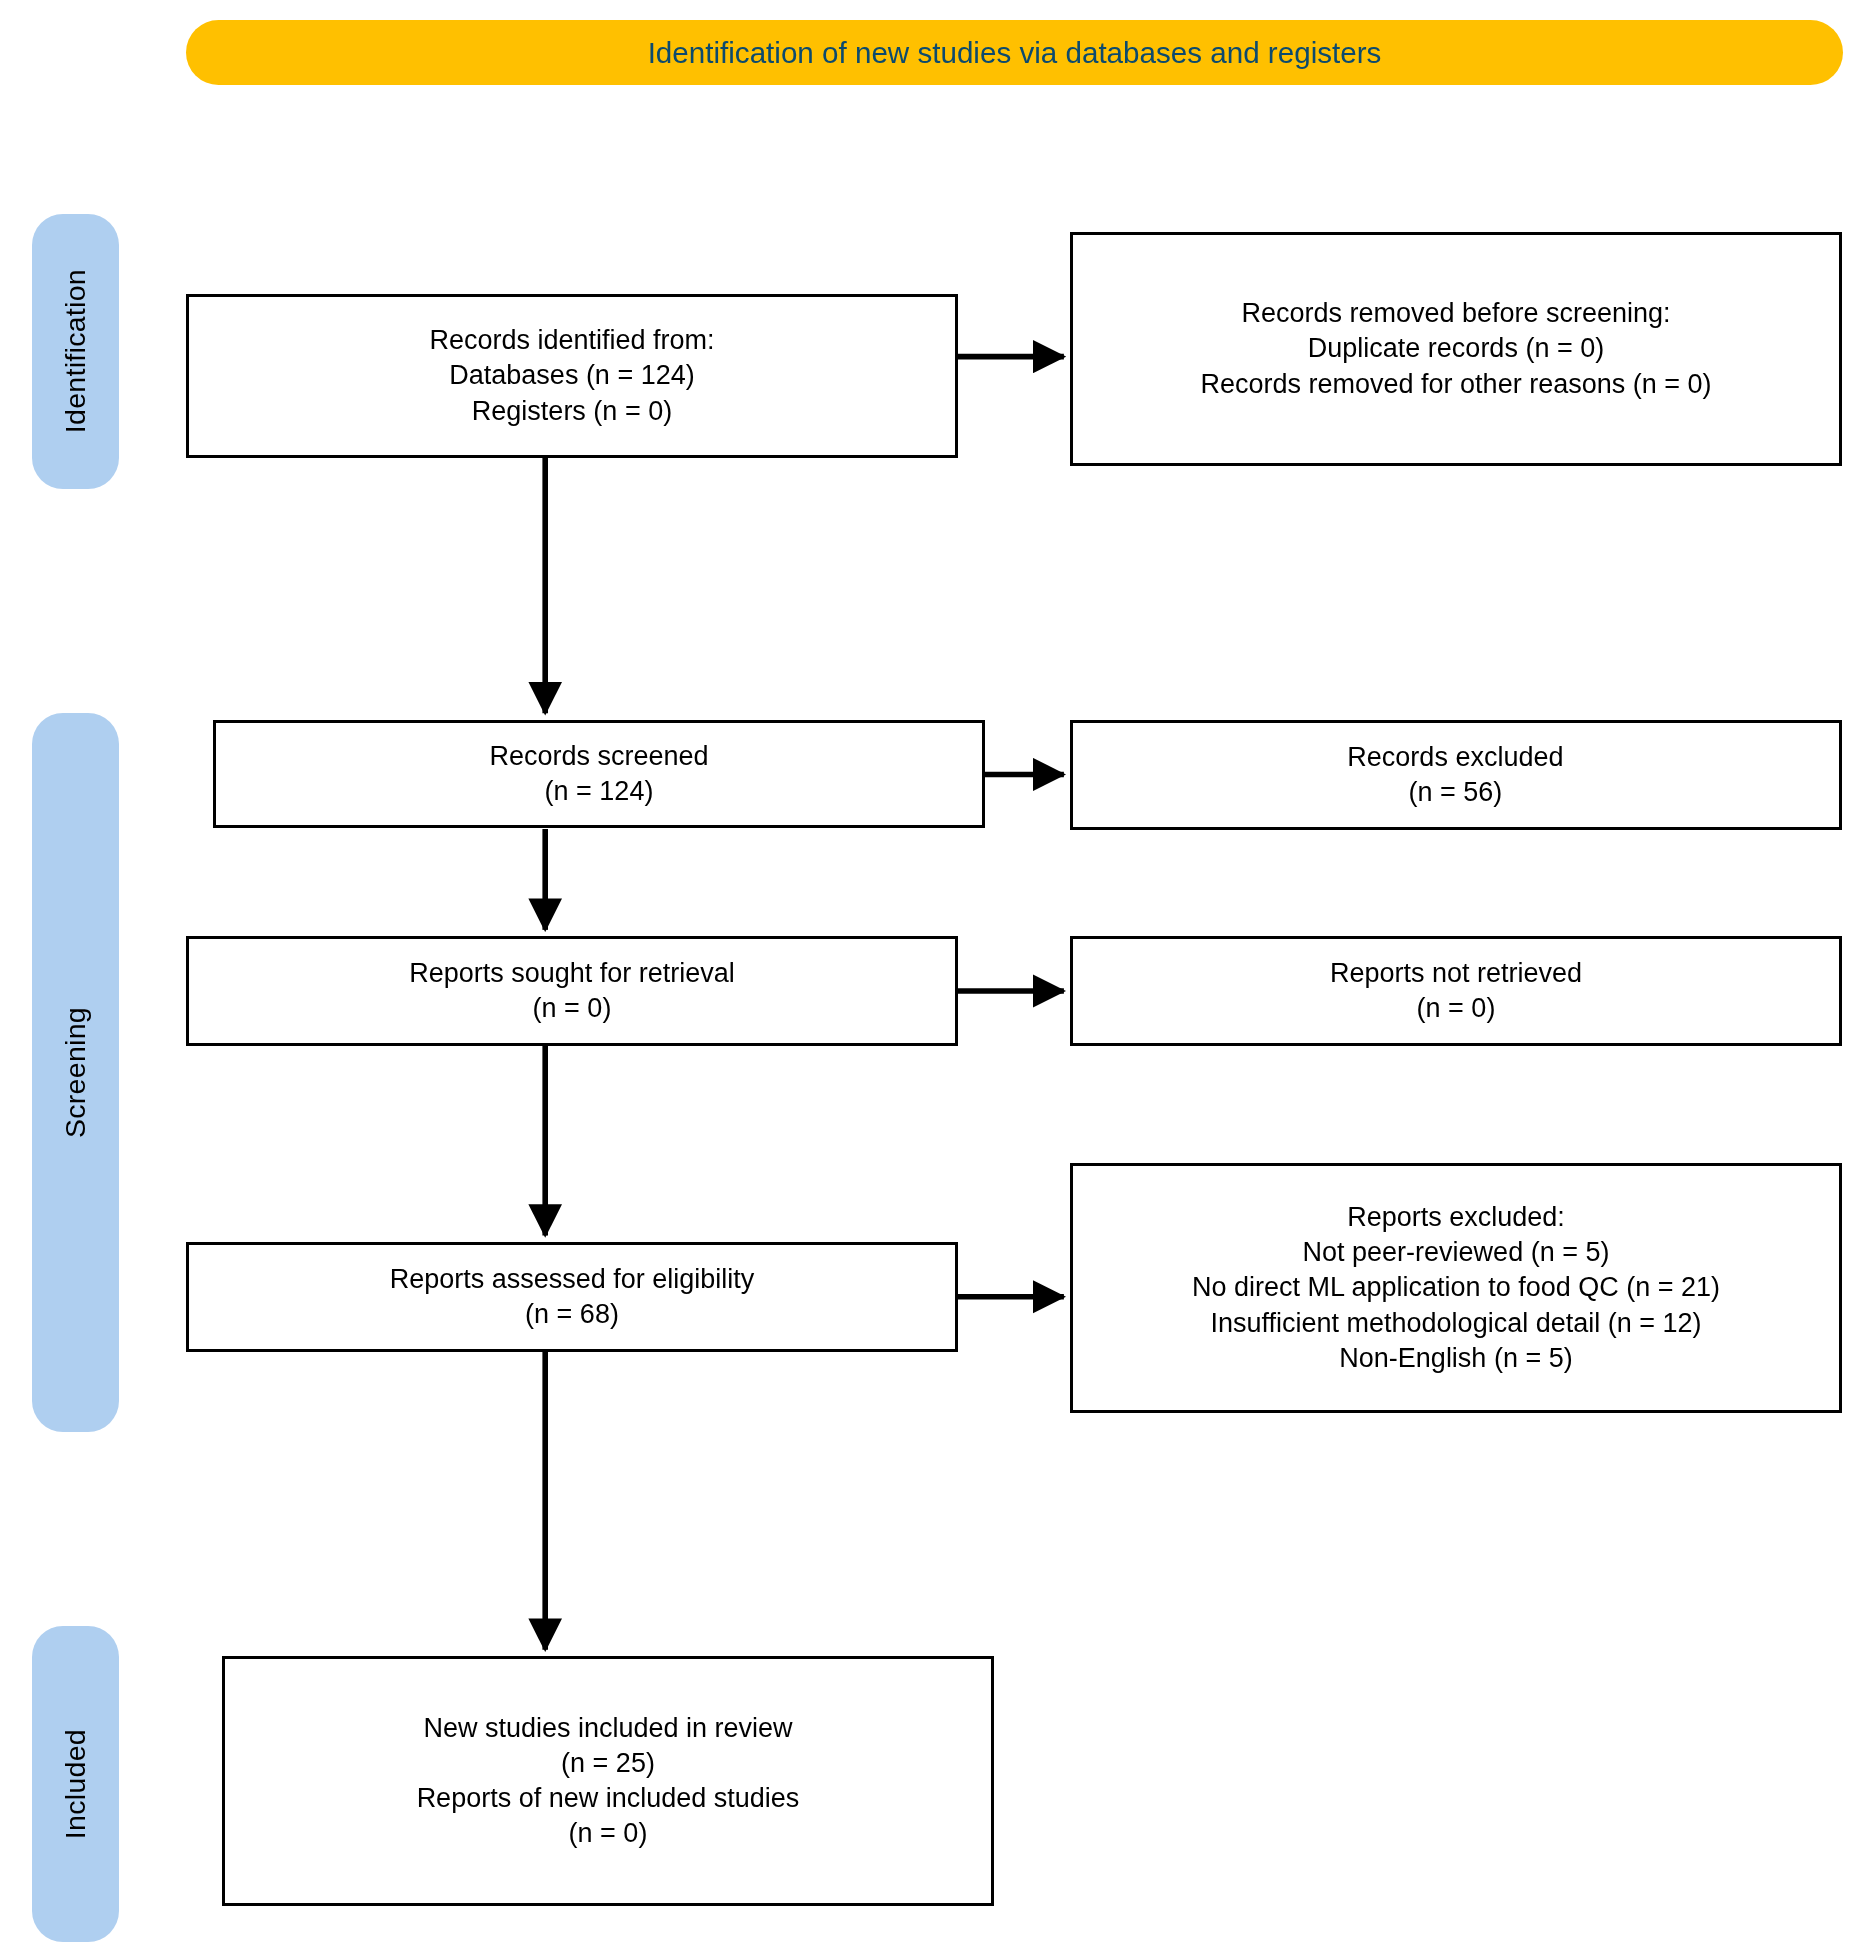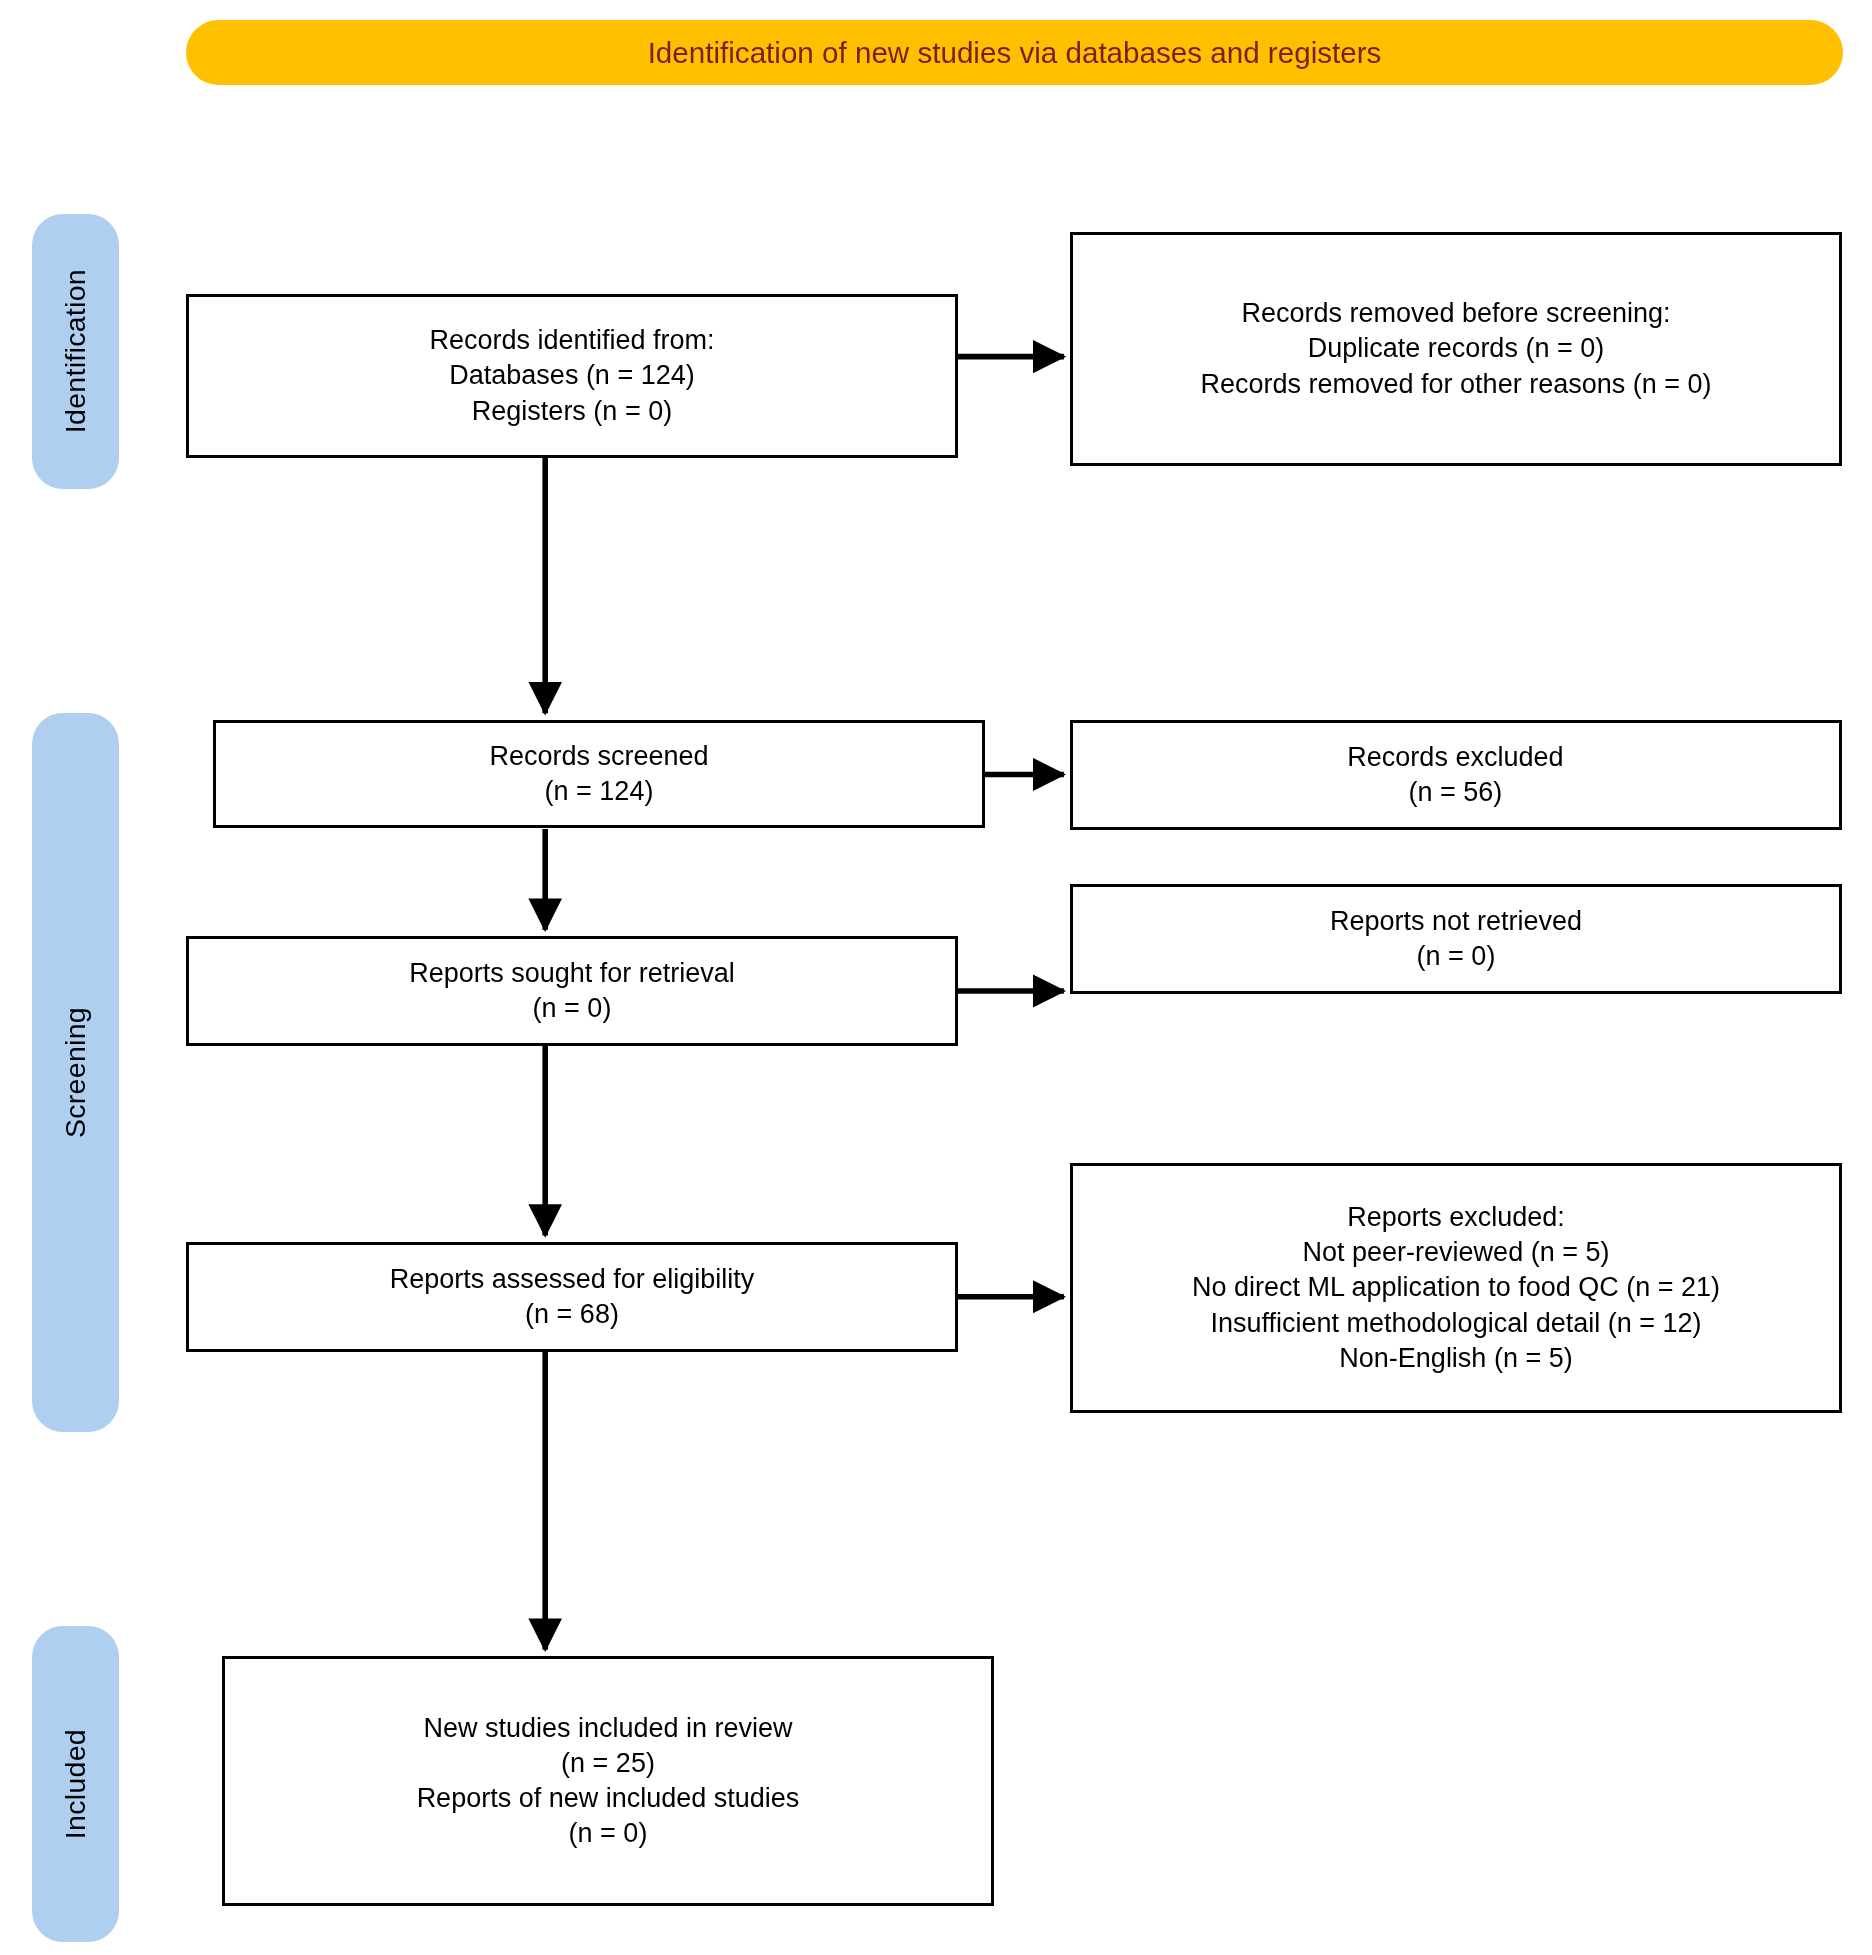--- a/index.html
+++ b/index.html
@@ -28,21 +28,21 @@
     height: 65px;
     background: #FFC000;
     border-radius: 33px;
     display: flex;
     align-items: center;
     justify-content: center;
     box-sizing: border-box;
   }
   .header-banner .banner-text {
     font-size: 29.6px;
-    color: #7f1d1d;
+    color: #0c4a6e;
     line-height: 1.1;
     text-align: center;
     white-space: nowrap;
   }
 
   
   .stage-bar {
     position: absolute;
     left: 32px;
     width: 87px;
@@ -89,21 +89,21 @@
   
   #box-identified     { left: 186px;  top: 275px;  width: 772px; height: 164px; margin-top: 19px; }
   #box-screened       { left: 186px;  top: 720px; width: 772px; height: 108px; margin-left: 27px; }
   #box-sought         { left: 186px;  top: 936px; width: 772px; height: 110px; }
   #box-assessed       { left: 186px;  top: 1242px; width: 772px; height: 110px; justify-content: center; }
   #box-included       { left: 186px;  top: 1656px; width: 772px; height: 250px; margin-left: 36px; }
 
   
   #box-removed        { left: 1070px; top: 232px;  width: 772px; height: 234px; }
   #box-excluded       { left: 1070px; top: 720px; width: 772px; height: 110px; padding-left: 8px; }
-  #box-notretrieved   { left: 1070px; top: 884px; width: 772px; height: 110px; }
+  #box-notretrieved   { left: 1070px; top: 936px; width: 772px; height: 110px; }
   #box-repexcluded    { left: 1070px; top: 1163px; width: 772px; height: 250px; }
 
   
   #connectors {
     position: absolute;
     left: 0;
     top: 0;
     width: 1872px;
     height: 1955px;
     pointer-events: none;

